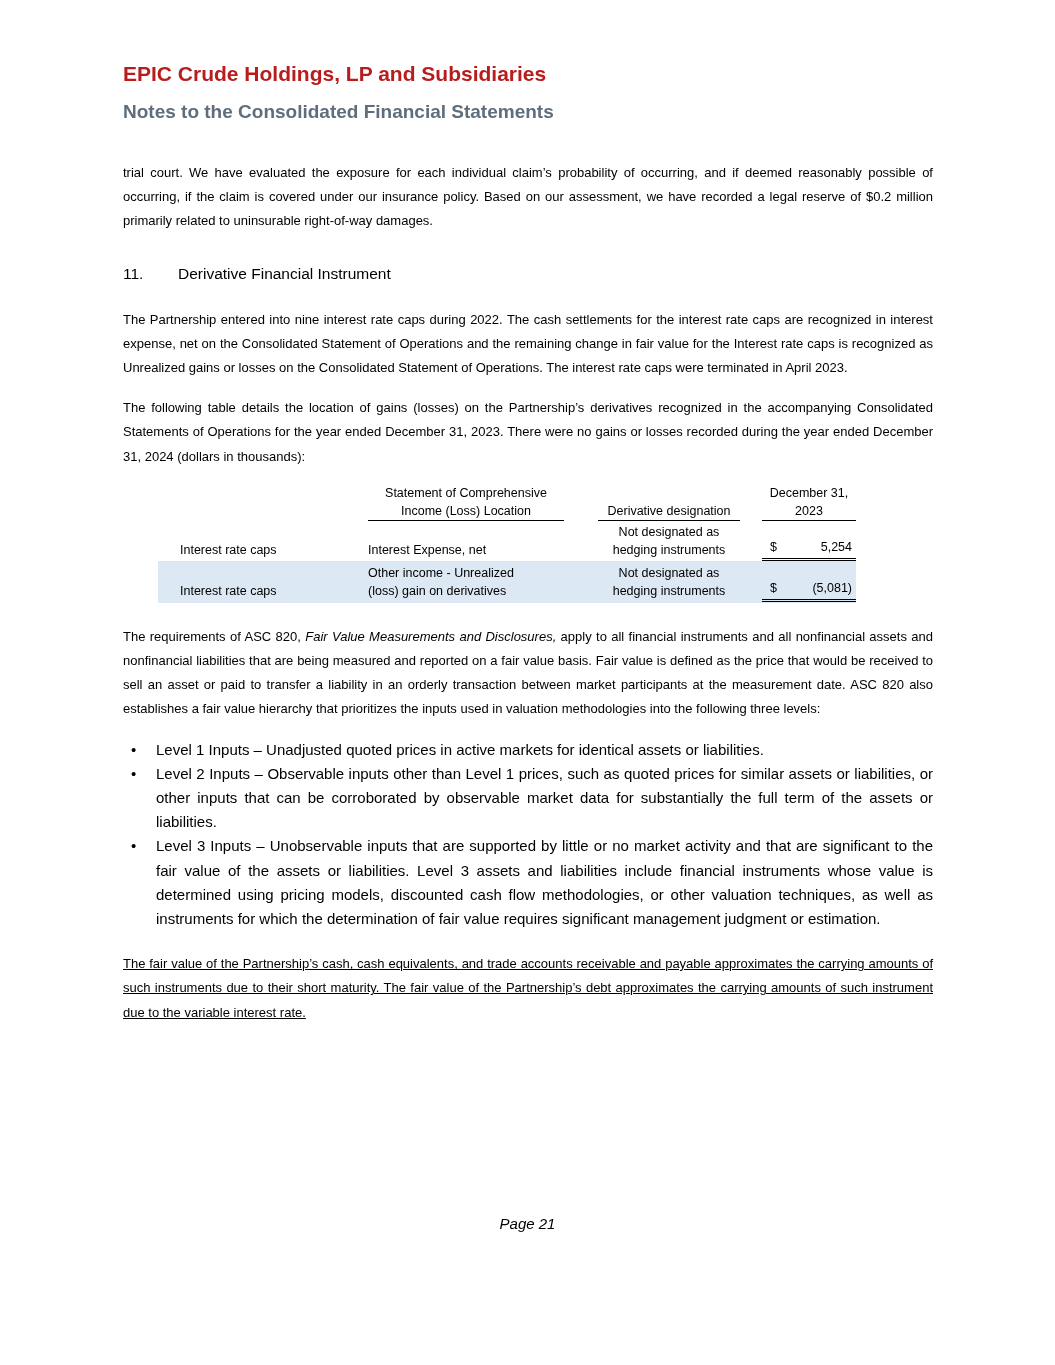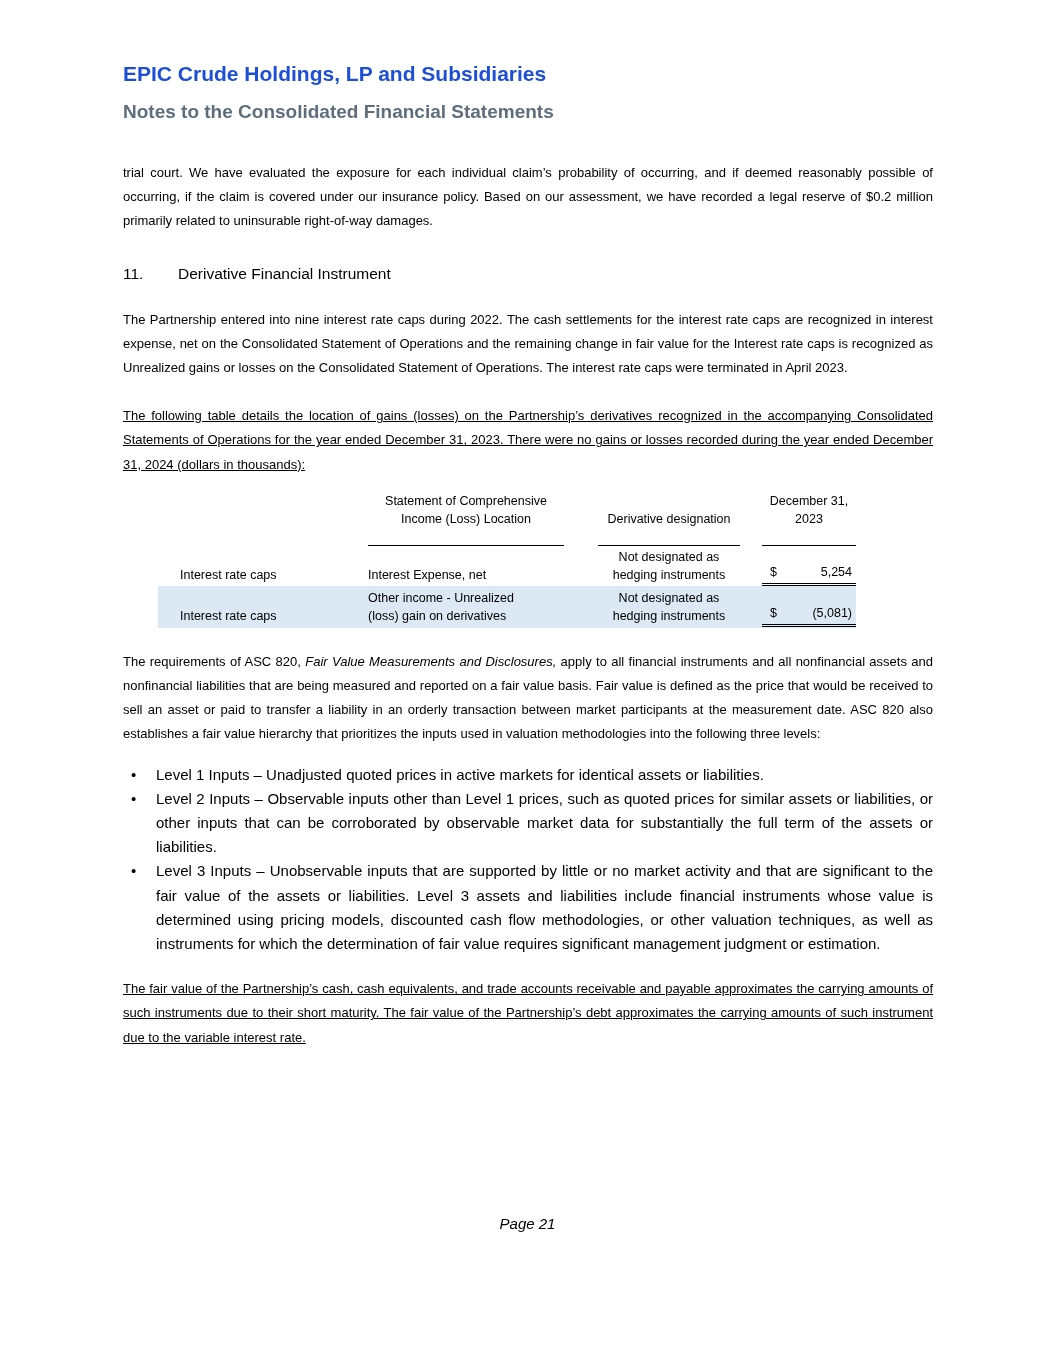--- a/index.html
+++ b/index.html
@@ -8,38 +8,38 @@
     width: 1055px; height: 1365px;
     position: relative; overflow: hidden;
     font-family: "Liberation Sans", sans-serif;
     color: #000;
   }
   .content { margin-left: 123px; width: 810px; }
 
   .doc-title {
     padding-top: 60px;
     font-size: 21px; font-weight: bold; line-height: 28px;
-    color: #1d4ed8;
+    color: #b91c1c;
   }
   .doc-subtitle {
     margin-top: 12px;
     font-size: 19px; font-weight: bold; line-height: 24px;
     color: var(--subtitle-color, #5e6e7d);
   }
 
   .para {
     font-size: 13px; line-height: 24.2px;
     text-align: justify;
   }
   .p-intro   { margin-top: 37px; }
   .sec-head  { display: flex; font-size: 15.5px; font-weight: normal; line-height: 24px; }
   .sec-num   { width: 55px; flex: 0 0 55px; }
   .h-11      { margin-top: 28px; }
   .p-11a     { margin-top: 22px; }
-  .p-11b     { margin-top: 24px; text-decoration: underline; }
+  .p-11b     { margin-top: 16px; }
   .h-12      { margin-top: 28px; }
   .p-12a     { margin-top: 22px; }
   .p-12b     { margin-top: 21px; text-decoration: underline; }
   .italic    { font-style: italic; }
 
   
   .dtable { margin-top: 15px; margin-left: 57px; font-size: 12.5px; line-height: 18px; width: 676px; }
   .trow {
     display: grid;
     grid-template-columns: 188px 196px 34px 142px 22px 94px;
@@ -53,21 +53,21 @@
   .cell { min-height: 18px; }
   .c-center { text-align: center; }
   .u-line { border-bottom: 1px solid #000; padding-bottom: 1px; }
   .trow .pad-b { padding-bottom: 3px; }
   .amount {
     display: flex; justify-content: space-between;
     border-bottom: 3px double #000;
     padding: 0 4px 2px 8px;
     align-self: end;
   }
-  .thead .cell { padding-bottom: 17px; }
+  .thead .cell { padding-bottom: 0; }
   .tbody1 { margin-top: 2px; }
   .tbody1 .cell { padding-bottom: 2px; }
   .trow.shaded .cell { padding-bottom: 2px; }
 
   
   .bullets { margin-top: 16px; list-style: none; }
   .bullets li {
     position: relative;
     padding-left: 33px;
     font-size: 15px; line-height: 24.2px;

